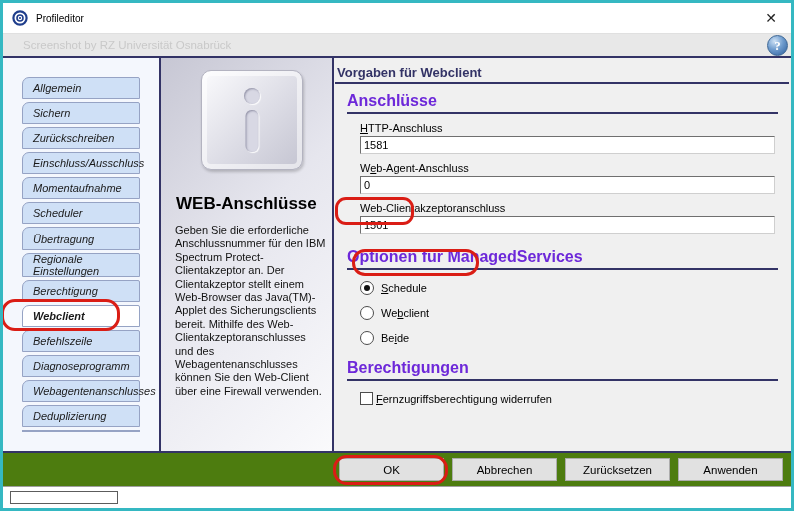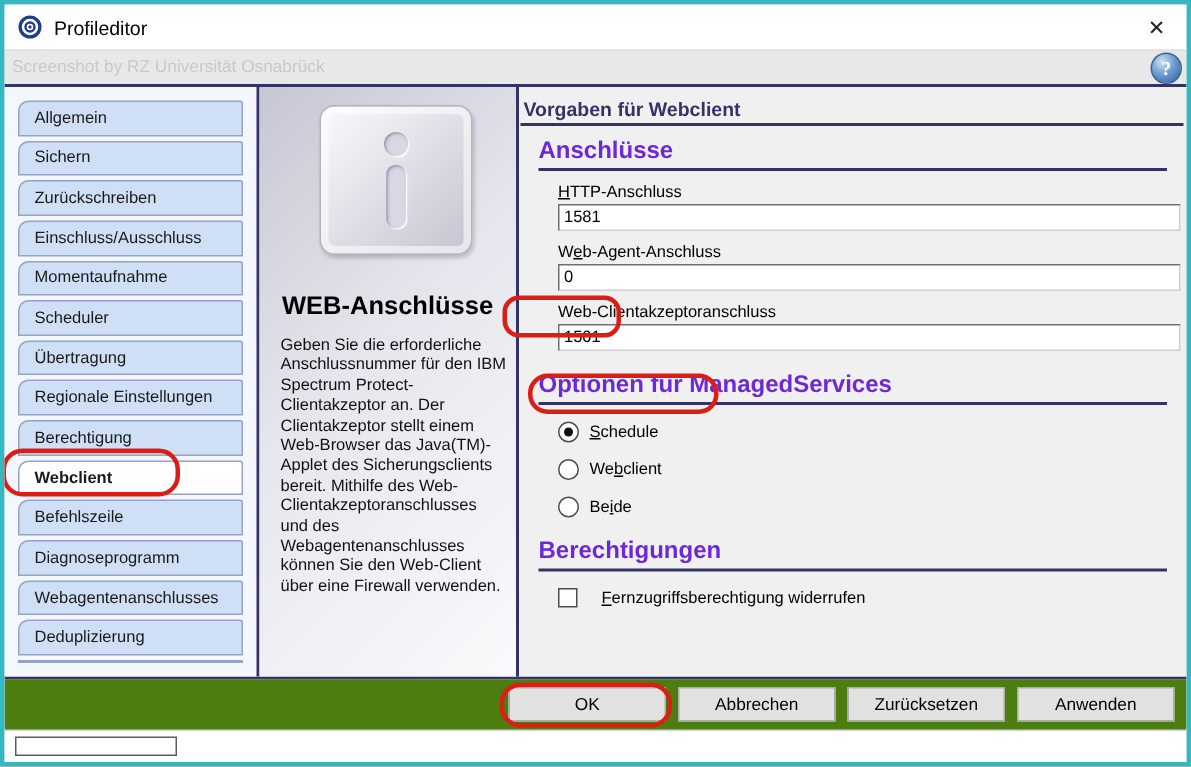--- a/index.html
+++ b/index.html
@@ -7,39 +7,39 @@
   body { display:flex; }
   .window {
     position:relative; width:794px; height:511px;
     border:3px solid #35b8c2; background:#f0f0f0; overflow:hidden;
     font-family:"Liberation Sans", sans-serif; color:#000;
   }
   
   .titlebar { position:absolute; left:0; top:0; width:788px; height:30px;
     background:#ffffff; display:flex; align-items:center; padding:0 6px 0 9px; }
   .app-icon { width:16px; height:16px; flex:0 0 auto; }
-  .win-title { font-size:13px; margin-left:8px; }
+  .win-title { font-size:10px; margin-left:8px; }
   .close-btn { margin-left:auto; width:28px; height:26px; display:flex;
     align-items:center; justify-content:center; font-size:14px; color:#222;
     background:transparent; border:none; cursor:pointer; }
   
   .strip { position:absolute; left:0; top:30px; width:788px; height:23px;
     background:#e8e8e8; border-top:1px solid #e0e0e0; }
-  .watermark { font-size:11.5px; color:#c9c9c9; line-height:22px; padding-left:5px; }
+  .watermark { font-size:11.5px; color:#c9c9c9; line-height:22px; padding-left:20px; }
   .help-btn { position:absolute; top:1px; right:3px; width:21px; height:21px;
     border-radius:50%; border:1px solid #3c6694; cursor:pointer;
     background:radial-gradient(circle at 35% 28%, #cfe2f5 0%, #6f9cce 45%, #2b5d9b 100%);
     color:#fff; font-weight:bold; font-size:13px; display:flex; align-items:center;
     justify-content:center; font-family:"Liberation Serif", serif; }
   
   .content { position:absolute; left:0; top:53px; width:788px; height:397px;
     border-top:2px solid #333366; border-bottom:2px solid #333366; display:flex; }
   
-  .sidebar { width:170px; border-right:2px solid #333366; background:#f4f7fd;
-    padding:8px; display:flex; flex-direction:column; }
+  .sidebar { width:158px; border-right:2px solid #333366; background:#f4f7fd;
+    padding:18px; display:flex; flex-direction:column;font-style:italic; }
   .tab { height:24px; margin:1px 1px 2px 1px; background:#cfe0f6;
     border:1px solid #96a3c4; border-radius:7px 2px 0 0; font-size:11px;
     color:#1a1a1a; display:flex; align-items:center; padding-left:10px; cursor:pointer; }
   .tab.selected { background:#ffffff; font-weight:bold; }
   .sidebar-filler { flex:1; margin:1px; background:#cfe0f6; border:1px solid #96a3c4; }
   
   .middle { width:173px; border-right:2px solid #333366; padding:10px 8px 0 14px;
     background:linear-gradient(135deg,#c7c7d4 0%, #e6e6ee 45%, #fafafc 100%); }
   .info-icon { width:102px; height:100px; margin:2px 0 0 26px; border-radius:10px;
     border:1px solid #b3b3c0; position:relative;
@@ -62,21 +62,21 @@
   .field-label { margin:8px 0 0 26px; font-size:11px; }
   .text-input { display:block; margin:2px 0 0 26px; width:415px; height:18px;
     background:#fff; border:1px solid; border-color:#6f6f6f #cfcfcf #cfcfcf #6f6f6f;
     font-family:"Liberation Sans", sans-serif; font-size:11px; padding:0 3px; }
   .radio-row { display:flex; align-items:center; gap:7px; margin:11px 0 0 26px;
     font-size:11px; cursor:pointer; }
   .radio { width:14px; height:14px; border-radius:50%; background:#fff;
     border:1px solid #4c4c4c; position:relative; flex:0 0 auto; }
   .radio.checked::after { content:""; position:absolute; inset:3px; border-radius:50%;
     background:#111; }
-  .check-row { display:flex; align-items:center; gap:16px; margin:11px 0 0 26px;
+  .check-row { display:flex; align-items:center; gap:3px; margin:11px 0 0 26px;
     font-size:11px; cursor:pointer; }
   .checkbox { width:13px; height:13px; background:#fff; border:1px solid #4c4c4c;
     flex:0 0 auto; }
   .mt-sec { margin-top:14px; }
   
   .footer { position:absolute; left:0; top:450px; width:788px; height:33px;
     background:#4d7c0f; display:flex; justify-content:flex-end; align-items:center;
     gap:8px; padding-right:8px; }
   .btn { width:105px; height:23px; background:#e1e1e1; border:1px solid #acacac;
     font-family:"Liberation Sans", sans-serif; font-size:11.5px; cursor:pointer; }

